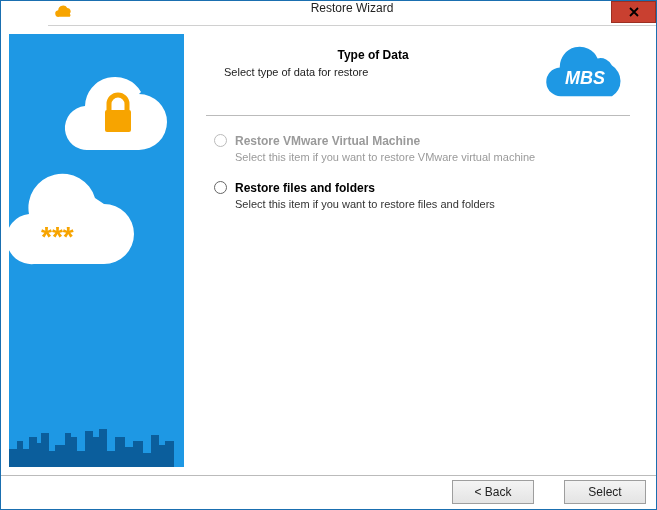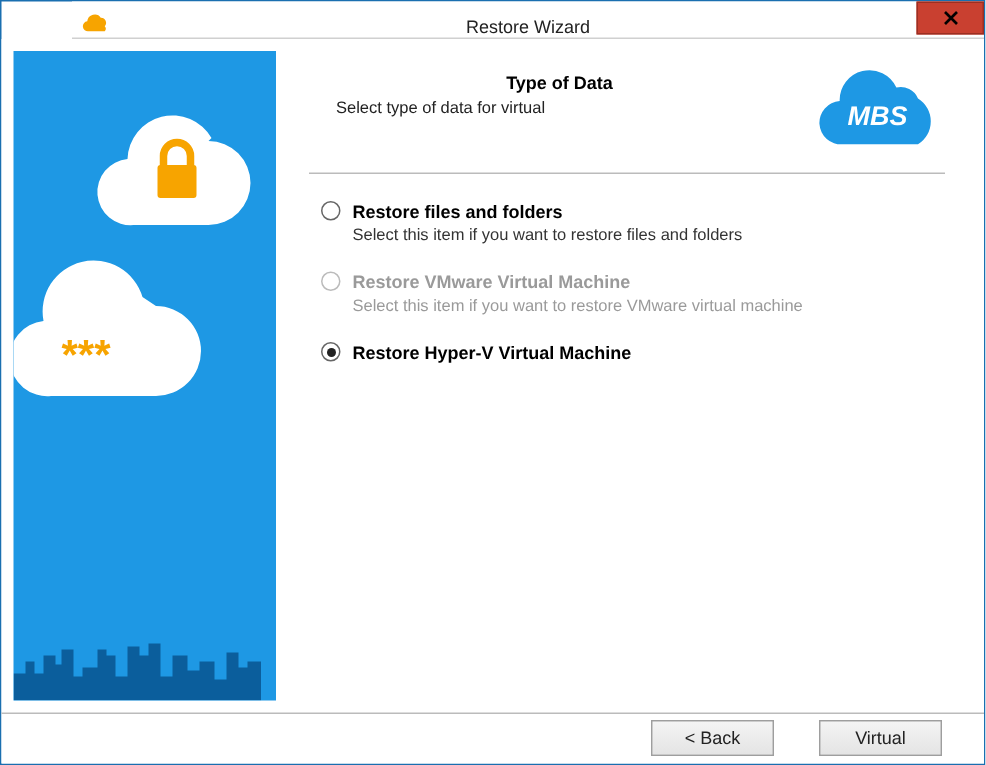--- a/index.html
+++ b/index.html
@@ -16,21 +16,21 @@
     width: 657px;
     height: 510px;
     border: 1px solid #1a6fb0;
     display: flex;
     flex-direction: column;
   }
   .titlebar {
     height: 30px;
     background: #fff;
     display: flex;
-    align-items: flex-end;
+    align-items: flex-start;
     position: relative;
     border-bottom: 1px solid #d0d0d0;
     margin-left: 47px;
   }
   .title-icon {
     width: 20px; height: 20px;
     margin-left: 6px;
     display: flex; align-items: center; justify-content: center;
   }
   .title-text {
@@ -142,21 +142,21 @@
     margin-left: 21px;
     margin-top: 1px;
   }
   .option-desc.disabled { color: #9a9a9a; }
   .footer {
     height: 42px;
     border-top: 1px solid #bbb;
     display: flex;
     align-items: center;
     justify-content: flex-end;
-    padding-right: 28px;
+    padding-right: 10px;
     gap: 6px;
     background: #fff;
   }
   .btn {
     min-width: 82px;
     height: 24px;
     border: 1px solid #9e9e9e;
     background: linear-gradient(#f4f4f4,#e4e4e4);
     font-size: 12px;
     color: #222;
@@ -203,61 +203,57 @@
       </svg>
       <svg class="skyline" viewBox="0 0 175 40" preserveAspectRatio="none">
         <path fill="#0b5e9c" d="M0 40 V22 h8 v-8 h6 v8 h6 V10 h8 v6 h4 v-10 h8 v18 h6 v-6 h10 v-12 h6 v4 h6 v14 h8 v-20 h8 v6 h6 v-8 h8 v22 h8 v-14 h10 v10 h8 v-6 h10 v12 h8 v-18 h8 v10 h6 v-4 h9 V40 z"></path>
       </svg>
     </div>
 
     <div class="main">
       <div class="header-row">
         <div class="header-text">
           <div class="page-title">Type of Data</div>
-          <div class="page-subtitle">Select type of data for virtual</div>
+          <div class="page-subtitle">Select type of data for restore</div>
         </div>
         <div class="brand-cloud">
           <svg viewBox="0 0 100 60">
             <path d="M80 24 a20 20 0 0 1 0 34 H24 a16 16 0 0 1 -2-32 a22 22 0 0 1 42-10 a14 14 0 0 1 16 8 z" fill="#1e98e4"></path>
             <text x="50" y="44" text-anchor="middle" font-family="Segoe UI, sans-serif" font-size="20" font-weight="bold" font-style="italic" fill="#fff">MBS</text>
           </svg>
         </div>
       </div>
 
       <hr class="divider">
 
       <div class="options">
+
+        <div class="option">
+          <div class="option-row">
+            <span class="radio disabled"></span>
+            <span class="option-label disabled">Restore VMware Virtual Machine</span>
+          </div>
+          <div class="option-desc disabled">Select this item if you want to restore VMware virtual machine</div>
+        </div>
 
         <div class="option">
           <div class="option-row">
             <span class="radio"></span>
             <span class="option-label">Restore files and folders</span>
           </div>
           <div class="option-desc">Select this item if you want to restore files and folders</div>
         </div>
 
         <div class="option">
-          <div class="option-row">
-            <span class="radio disabled"></span>
-            <span class="option-label disabled">Restore VMware Virtual Machine</span>
-          </div>
-          <div class="option-desc disabled">Select this item if you want to restore VMware virtual machine</div>
-        </div>
-
-        <div class="option">
-          <div class="option-row">
-            <span class="radio selected"></span>
-            <span class="option-label">Restore Hyper-V Virtual Machine</span>
-          </div>
         </div>
 
       </div>
     </div>
 
   </div>
 
   <div class="footer">
     <div class="btn">&lt; Back</div>
     <div class="btn-gap"></div>
-    <div class="btn">Virtual</div>
+    <div class="btn">Select</div>
   </div>
 
 </div>
 
 </body></html>

